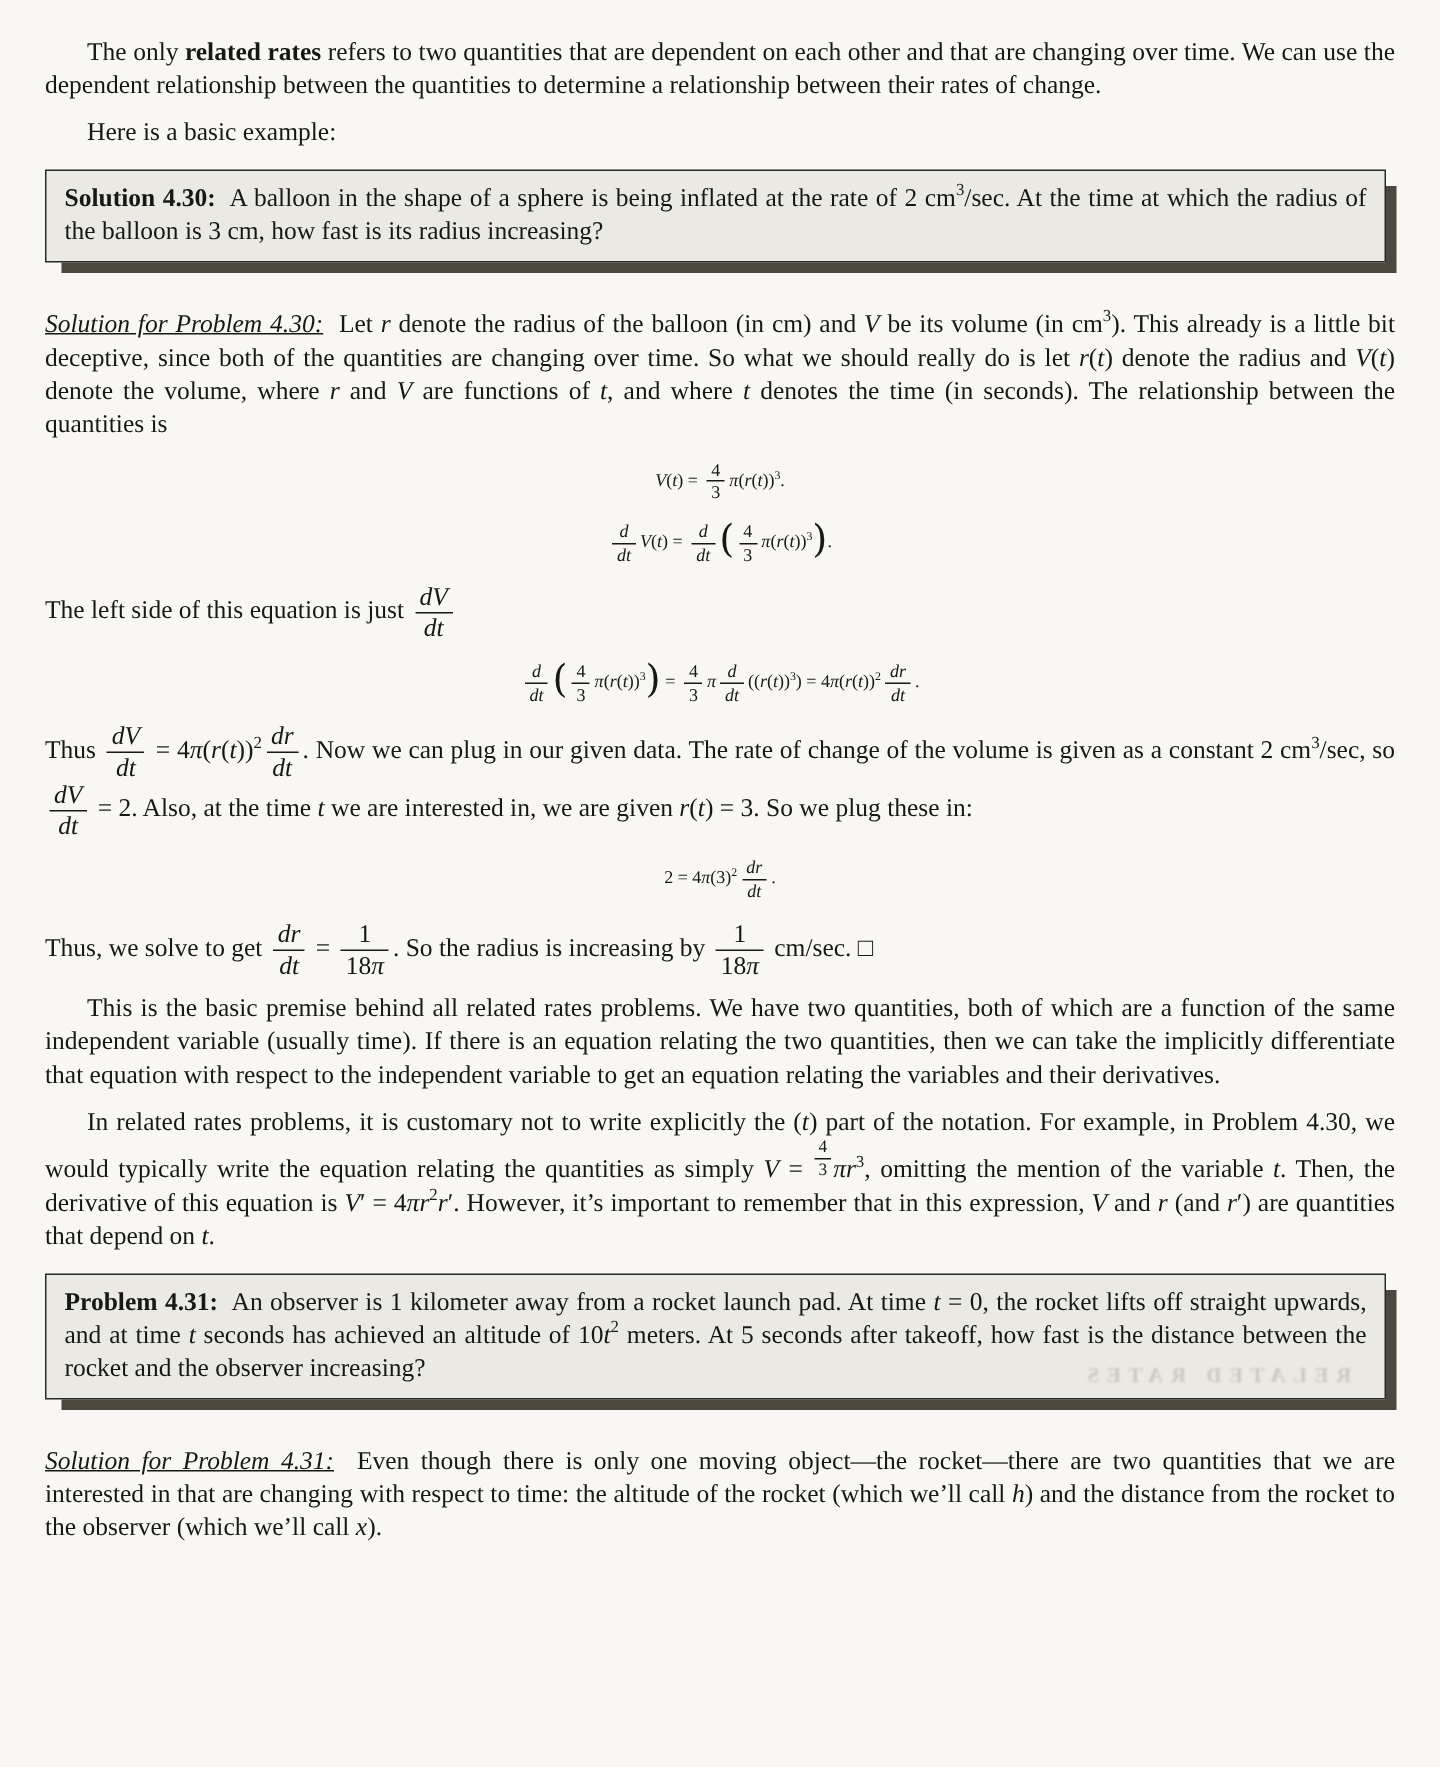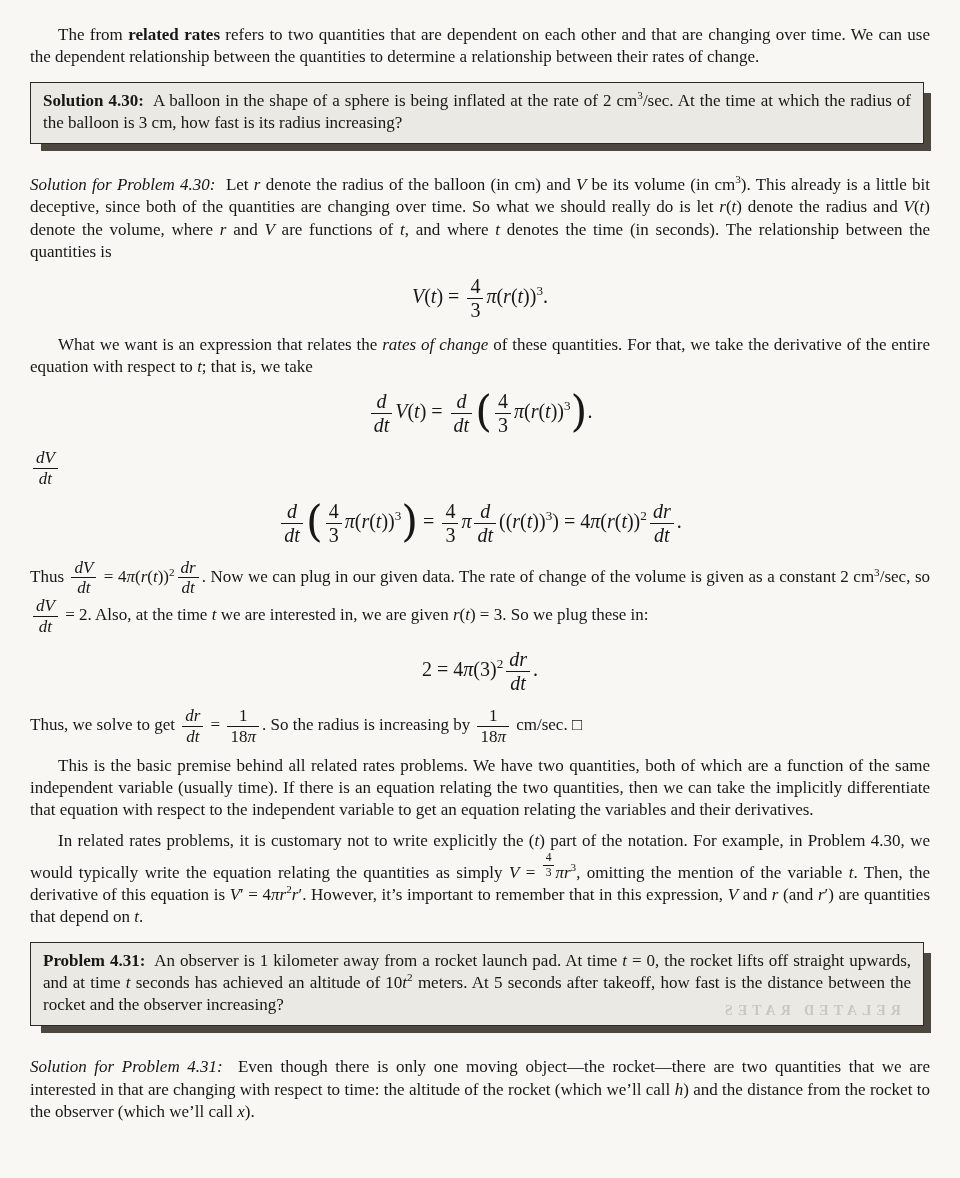--- a/index.html
+++ b/index.html
@@ -20,21 +20,21 @@
     font-family: "Liberation Serif", serif;
     font-size: 17px;
     line-height: 1.3;
   }
   .para {
     margin: 0 0 9px 0;
     text-align: justify;
   }
   .para--indent { text-indent: 28px; }
   .b  { font-weight: bold; }
-  .it { font-style: italic; }
+  .it { font-style: italic; text-decoration: underline; }
   .math i { font-style: italic; }
   .sup {
     font-size: 0.66em;
     vertical-align: 0.6em;
     line-height: 0;
   }
   .frac {
     display: inline-block;
     vertical-align: middle;
     text-align: center;
@@ -60,21 +60,21 @@
     font-size: 215%;
     font-weight: 400;
     line-height: 0;
     vertical-align: middle;
     position: relative;
     top: -2px;
   }
   .equation {
     text-align: center;
     margin: 13px 0 13px 0;
-    font-size: 20px;
+    font-size: 12px;
   }
   .problem-box {
     position: relative;
     box-sizing: border-box;
     background: var(--box-bg, #eae9e3);
     border: 1.6px solid var(--box-border, #2a2a28);
     box-shadow: 9px 9px 0 -2px var(--box-shadow, #4c483f);
     padding: 7px 12px 9px 12px;
     margin: 14px 6px 30px 0;
   }
@@ -91,29 +91,29 @@
     font-size: 14px;
     letter-spacing: 5px;
     pointer-events: none;
   }
 </style>
 </head>
 <body>
 
 <div class="page" style="background: rgb(248, 247, 243); color: rgb(23, 23, 22); --box-bg: #eae9e3; --box-border: #2a2a28; --box-shadow: #4c483f;">
   <main>
-      <p class="para para--indent"><span>The from </span><span class="b">related rates</span><span> refers to two quantities that are dependent on each other and that are changing over time.  We can use the dependent relationship between the quantities to determine a relationship between their rates of change.</span></p>
+      <p class="para para--indent"><span>The only </span><span class="b">related rates</span><span> refers to two quantities that are dependent on each other and that are changing over time.  We can use the dependent relationship between the quantities to determine a relationship between their rates of change.</span></p>
+      <p class="para para--indent"><span>Here is a basic example:</span></p>
       <div class="problem-box">
         <p class="para"><span class="b">Solution 4.30:</span><span>&nbsp; A balloon in the shape of a sphere is being inflated at the rate of 2 cm</span><span class="sup">3</span><span>/sec.  At the time at which the radius of the balloon is 3 cm, how fast is its radius increasing?</span></p>
       </div>
       <p class="para"><span class="it">Solution for Problem 4.30:</span><span>&nbsp; Let </span><span class="math"><i>r</i></span><span> denote the radius of the balloon (in cm) and </span><span class="math"><i>V</i></span><span> be its volume (in cm</span><span class="sup">3</span><span>).  This already is a little bit deceptive, since both of the quantities are changing over time.  So what we should really do is let </span><span class="math"><i>r</i>(<i>t</i>)</span><span> denote the radius and </span><span class="math"><i>V</i>(<i>t</i>)</span><span> denote the volume, where </span><span class="math"><i>r</i></span><span> and </span><span class="math"><i>V</i></span><span> are functions of </span><span class="math"><i>t</i></span><span>, and where </span><span class="math"><i>t</i></span><span> denotes the time (in seconds).  The relationship between the quantities is</span></p>
       <div class="equation"><span class="math"><i>V</i>(<i>t</i>) = </span><span class="frac math"><span class="num">4</span><span class="den">3</span></span><span class="math"><i>π</i>(<i>r</i>(<i>t</i>))</span><span class="sup">3</span><span>.</span></div>
-      <p class="para para--indent"><span>What we want is an expression that relates the </span><span class="it">rates of change</span><span> of these quantities.  For that, we take the derivative of the entire equation with respect to </span><span class="math"><i>t</i></span><span>; that is, we take</span></p>
       <div class="equation"><span class="frac math"><span class="num"><i>d</i></span><span class="den"><i>dt</i></span></span><span class="math"><i>V</i>(<i>t</i>) = </span><span class="frac math"><span class="num"><i>d</i></span><span class="den"><i>dt</i></span></span><span class="bigp">(</span><span class="frac math"><span class="num">4</span><span class="den">3</span></span><span class="math"><i>π</i>(<i>r</i>(<i>t</i>))</span><span class="sup">3</span><span class="bigp">)</span><span>.</span></div>
-      <p class="para"><span class="frac math"><span class="num"><i>dV</i></span><span class="den"><i>dt</i></span></span></p>
+      <p class="para"><span>The left side of this equation is just </span><span class="frac math"><span class="num"><i>dV</i></span><span class="den"><i>dt</i></span></span></p>
       <div class="equation"><span class="frac math"><span class="num"><i>d</i></span><span class="den"><i>dt</i></span></span><span class="bigp">(</span><span class="frac math"><span class="num">4</span><span class="den">3</span></span><span class="math"><i>π</i>(<i>r</i>(<i>t</i>))</span><span class="sup">3</span><span class="bigp">)</span><span class="math"> = </span><span class="frac math"><span class="num">4</span><span class="den">3</span></span><span class="math"><i>π</i></span><span class="frac math"><span class="num"><i>d</i></span><span class="den"><i>dt</i></span></span><span class="math">((<i>r</i>(<i>t</i>))</span><span class="sup">3</span><span class="math">) = 4<i>π</i>(<i>r</i>(<i>t</i>))</span><span class="sup">2</span><span class="frac math"><span class="num"><i>dr</i></span><span class="den"><i>dt</i></span></span><span>.</span></div>
       <p class="para"><span>Thus </span><span class="frac math"><span class="num"><i>dV</i></span><span class="den"><i>dt</i></span></span><span class="math"> = 4<i>π</i>(<i>r</i>(<i>t</i>))</span><span class="sup">2</span><span class="frac math"><span class="num"><i>dr</i></span><span class="den"><i>dt</i></span></span><span>.  Now we can plug in our given data.  The rate of change of the volume is given as a constant 2 cm</span><span class="sup">3</span><span>/sec, so </span><span class="frac math"><span class="num"><i>dV</i></span><span class="den"><i>dt</i></span></span><span class="math"> = 2</span><span>.  Also, at the time </span><span class="math"><i>t</i></span><span> we are interested in, we are given </span><span class="math"><i>r</i>(<i>t</i>) = 3</span><span>.  So we plug these in:</span></p>
       <div class="equation"><span class="math">2 = 4<i>π</i>(3)</span><span class="sup">2</span><span class="frac math"><span class="num"><i>dr</i></span><span class="den"><i>dt</i></span></span><span>.</span></div>
       <p class="para"><span>Thus, we solve to get </span><span class="frac math"><span class="num"><i>dr</i></span><span class="den"><i>dt</i></span></span><span class="math"> = </span><span class="frac math"><span class="num">1</span><span class="den">18<i>π</i></span></span><span>.  So the radius is increasing by </span><span class="frac math"><span class="num">1</span><span class="den">18<i>π</i></span></span><span> cm/sec. □</span></p>
       <p class="para para--indent"><span>This is the basic premise behind all related rates problems.  We have two quantities, both of which are a function of the same independent variable (usually time).  If there is an equation relating the two quantities, then we can take the implicitly differentiate that equation with respect to the independent variable to get an equation relating the variables and their derivatives.</span></p>
       <p class="para para--indent"><span>In related rates problems, it is customary not to write explicitly the (</span><span class="math"><i>t</i></span><span>) part of the notation.  For example, in Problem 4.30, we would typically write the equation relating the quantities as simply </span><span class="math"><i>V</i> = </span><span class="frac math frac--small"><span class="num">4</span><span class="den">3</span></span><span class="math"><i>π</i><i>r</i></span><span class="sup">3</span><span>, omitting the mention of the variable </span><span class="math"><i>t</i></span><span>.  Then, the derivative of this equation is </span><span class="math"><i>V</i>′ = 4<i>π</i><i>r</i></span><span class="sup">2</span><span class="math"><i>r</i>′</span><span>.  However, it’s important to remember that in this expression, </span><span class="math"><i>V</i></span><span> and </span><span class="math"><i>r</i></span><span> (and </span><span class="math"><i>r</i>′</span><span>) are quantities that depend on </span><span class="math"><i>t</i></span><span>.</span></p>
       <div class="problem-box">
         <p class="para"><span class="b">Problem 4.31:</span><span>&nbsp; An observer is 1 kilometer away from a rocket launch pad.  At time </span><span class="math"><i>t</i> = 0</span><span>, the rocket lifts off straight upwards, and at time </span><span class="math"><i>t</i></span><span> seconds has achieved an altitude of 10</span><span class="math"><i>t</i></span><span class="sup">2</span><span> meters.  At 5 seconds after takeoff, how fast is the distance between the rocket and the observer increasing?</span></p>
         <span class="bleed">RELATED RATES</span>
       </div>

